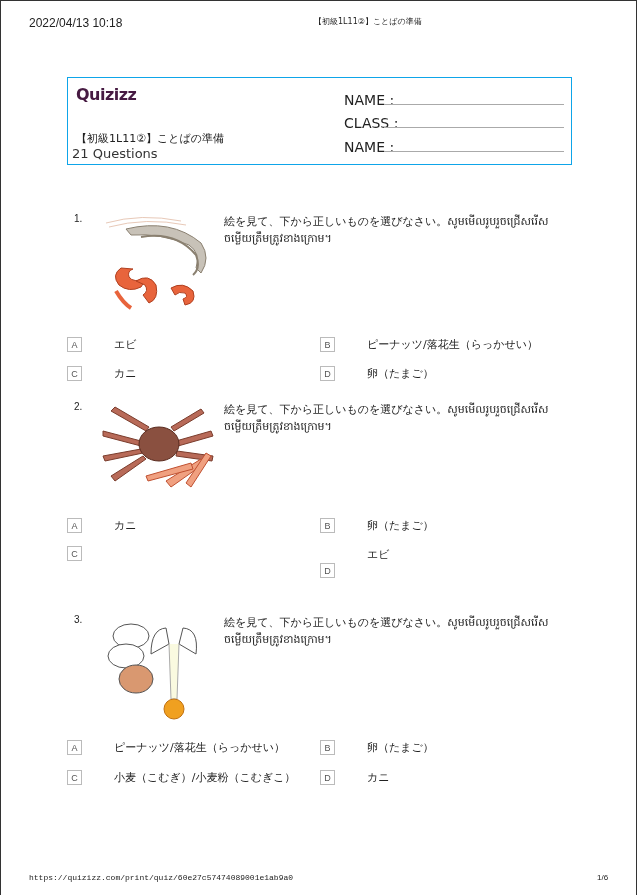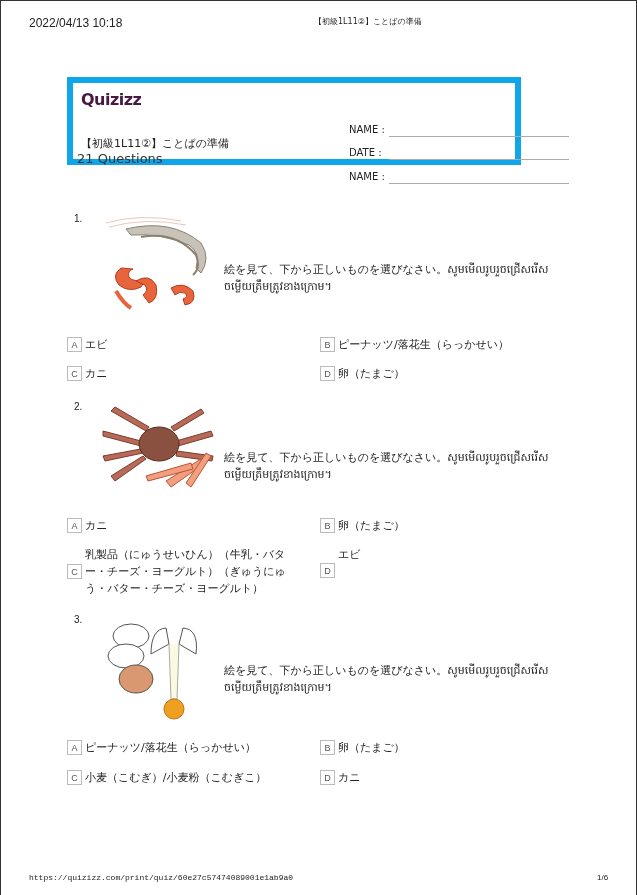--- a/index.html
+++ b/index.html
@@ -6,53 +6,53 @@
   body {
     width:637px; height:895px; position:relative; overflow:hidden;
     background:#ffffff; font-family:"DejaVu Sans", "Liberation Sans", sans-serif; color:#222;
     box-sizing:border-box; border-left:1px solid #333; border-right:1px solid #333; border-top:1px solid #333;
   }
   .hdr-date { position:absolute; left:28px; top:15px; font-size:12px; font-family:"Liberation Sans", sans-serif; color:#222; }
   .hdr-title { position:absolute; left:313px; top:15px; font-size:8px; color:#222; }
   .ftr-url { position:absolute; left:28px; top:872px; font-size:8px; font-family:Liberation Mono, monospace; color:#222; }
   .ftr-page { position:absolute; left:596px; top:872px; font-size:8px; font-family:"Liberation Sans", sans-serif; color:#222; }
 
-  .info-box { position:absolute; left:66px; top:76px; width:454px; height:88px; border:6px solid #0ea5e9; box-sizing:border-box; }
+  .info-box { position:absolute; left:66px; top:76px; width:505px; height:88px; border:1px solid #0ea5e9; box-sizing:border-box; }
   .logo { position:absolute; left:8px; top:7px; font-family:"DejaVu Sans", sans-serif; font-weight:bold; font-size:16px; color:#461a42; letter-spacing:-0.5px; }
   .quiz-title { position:absolute; left:8px; top:53px; font-size:11px; color:#222; }
   .quiz-count { position:absolute; left:4px; top:68px; font-size:13px; color:#333; }
-  .field { position:absolute; left:276px; font-size:10px; color:#222;margin-top:27px; }
+  .field { position:absolute; left:276px; font-size:14px; color:#222; }
   .field .line { position:absolute; left:40px; top:12px; width:180px; border-bottom:1px solid #aaa; }
   .f1 { top:14px; } .f2 { top:37px; } .f3 { top:61px; }
 
   .q { position:absolute; left:73px; }
   .q-num { position:absolute; left:0; top:0; font-size:10px; color:#222; font-family:"Liberation Sans", sans-serif; }
   .q-img { position:absolute; left:27px; top:0; width:115px; height:100px; }
-  .q-text { position:absolute; left:150px; top:0; width:345px; font-size:11px; line-height:17px; color:#222;margin-top:48px; }
+  .q-text { position:absolute; left:150px; top:0; width:345px; font-size:11px; line-height:17px; color:#222; }
 
   .opt { position:absolute; display:flex; align-items:center; }
   .opt-letter { width:15px; height:15px; border:1px solid #bbb; box-sizing:border-box; font-size:9px; color:#555; display:flex; align-items:center; justify-content:center; flex:none; font-family:"Liberation Sans", sans-serif; }
-  .opt-text { margin-left:3px; font-size:11px; color:#222; line-height:17px; }
+  .opt-text { margin-left:32px; font-size:11px; color:#222; line-height:17px; }
 </style>
 </head>
 <body>
 
 <div class="hdr-date">2022/04/13 10:18</div>
 <div class="hdr-title">【初級1L11②】ことばの準備</div>
 
 <div class="info-box">
   <div class="logo">Quizizz</div>
   <div class="quiz-title">【初級1L11②】ことばの準備</div>
   <div class="quiz-count">21 Questions</div>
   <div class="field f1">
     <span>NAME :</span>
     <div class="line"></div>
   </div>
   <div class="field f2">
-    <span>DATE :</span>
+    <span>CLASS :</span>
     <div class="line"></div>
   </div>
   <div class="field f3">
     <span>NAME  :</span>
     <div class="line"></div>
   </div>
 </div>
 
 <div class="q" style="top:212px;">
   <div class="q-num">1.</div>
@@ -111,21 +111,20 @@
 <div class="opt" style="left:66px; top:516px;">
   <div class="opt-letter">A</div>
   <div class="opt-text">カニ</div>
 </div>
 <div class="opt" style="left:319px; top:516px;">
   <div class="opt-letter">B</div>
   <div class="opt-text">卵（たまご）</div>
 </div>
 <div class="opt" style="left:66px; top:545px;">
   <div class="opt-letter">C</div>
-  <div class="opt-text" style="width:210px;">乳製品（にゅうせいひん）（牛乳・バター・チーズ・ヨーグルト）（ぎゅうにゅう・バター・チーズ・ヨーグルト）</div>
 </div>
 <div class="opt" style="left:319px; top:545px; align-items:flex-start;">
   <div class="opt-letter" style="margin-top:17px;">D</div>
   <div class="opt-text">エビ</div>
 </div>
 
 <div class="q" style="top:613px;">
   <div class="q-num">3.</div>
   <div class="q-img">
     <svg width="115" height="110" viewBox="0 0 115 110">

